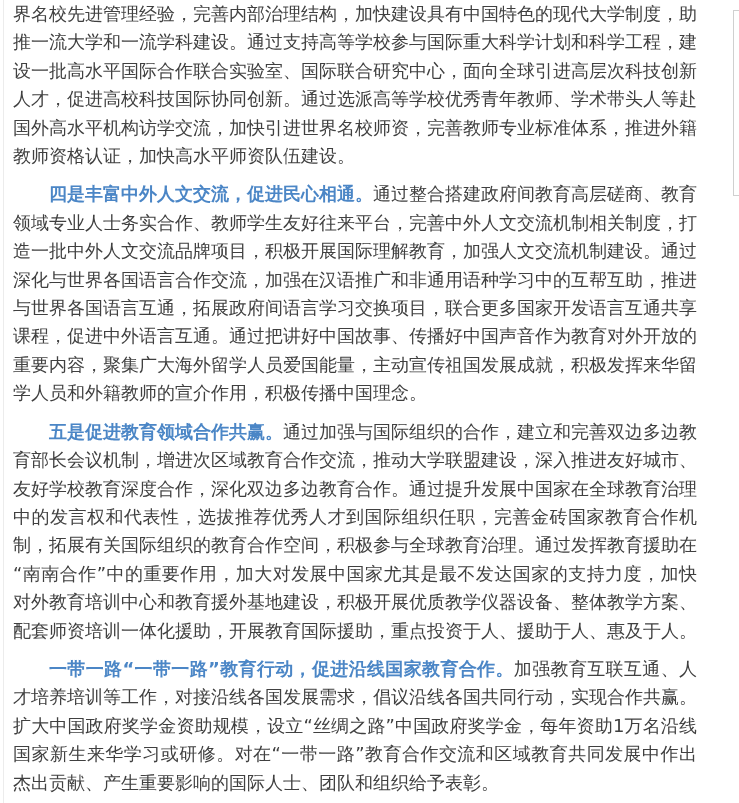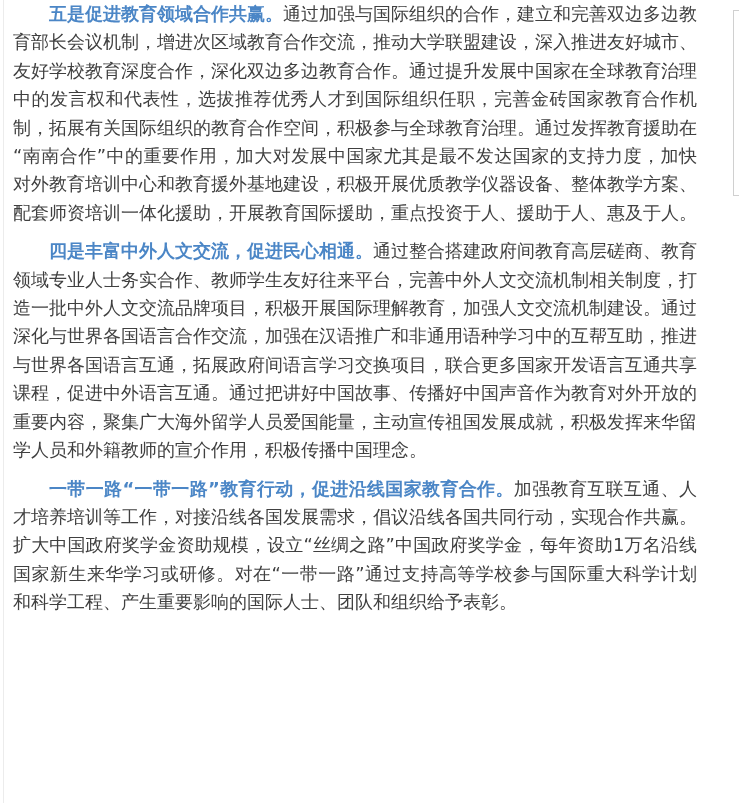--- a/index.html
+++ b/index.html
@@ -54,21 +54,22 @@
     border: 1px solid #d0d0d0;
     box-sizing: border-box;
   }
 </style>
 </head>
 <body>
 
 <div class="left-rule"></div>
 
 <div class="content">
+  <p><span>界名校先进管理经验，完善内部治理结构，加快建设具有中国特色的现代大学制度，助推一流大学和一流学科建设。通过支持高等学校参与国际重大科学计划和科学工程，建设一批高水平国际合作联合实验室、国际联合研究中心，面向全球引进高层次科技创新人才，促进高校科技国际协同创新。通过选派高等学校优秀青年教师、学术带头人等赴国外高水平机构访学交流，加快引进世界名校师资，完善教师专业标准体系，推进外籍教师资格认证，加快高水平师资队伍建设。</span></p>
+
+  <p class="indent"><span class="lead">四是丰富中外人文交流，促进民心相通。</span><span>通过整合搭建政府间教育高层磋商、教育领域专业人士务实合作、教师学生友好往来平台，完善中外人文交流机制相关制度，打造一批中外人文交流品牌项目，积极开展国际理解教育，加强人文交流机制建设。通过深化与世界各国语言合作交流，加强在汉语推广和非通用语种学习中的互帮互助，推进与世界各国语言互通，拓展政府间语言学习交换项目，联合更多国家开发语言互通共享课程，促进中外语言互通。通过把讲好中国故事、传播好中国声音作为教育对外开放的重要内容，聚集广大海外留学人员爱国能量，主动宣传祖国发展成就，积极发挥来华留学人员和外籍教师的宣介作用，积极传播中国理念。</span></p>
 
   <p class="indent"><span class="lead">五是促进教育领域合作共赢。</span><span>通过加强与国际组织的合作，建立和完善双边多边教育部长会议机制，增进次区域教育合作交流，推动大学联盟建设，深入推进友好城市、友好学校教育深度合作，深化双边多边教育合作。通过提升发展中国家在全球教育治理中的发言权和代表性，选拔推荐优秀人才到国际组织任职，完善金砖国家教育合作机制，拓展有关国际组织的教育合作空间，积极参与全球教育治理。通过发挥教育援助在“南南合作”中的重要作用，加大对发展中国家尤其是最不发达国家的支持力度，加快对外教育培训中心和教育援外基地建设，积极开展优质教学仪器设备、整体教学方案、配套师资培训一体化援助，开展教育国际援助，重点投资于人、援助于人、惠及于人。</span></p>
 
-  <p class="indent"><span class="lead">四是丰富中外人文交流，促进民心相通。</span><span>通过整合搭建政府间教育高层磋商、教育领域专业人士务实合作、教师学生友好往来平台，完善中外人文交流机制相关制度，打造一批中外人文交流品牌项目，积极开展国际理解教育，加强人文交流机制建设。通过深化与世界各国语言合作交流，加强在汉语推广和非通用语种学习中的互帮互助，推进与世界各国语言互通，拓展政府间语言学习交换项目，联合更多国家开发语言互通共享课程，促进中外语言互通。通过把讲好中国故事、传播好中国声音作为教育对外开放的重要内容，聚集广大海外留学人员爱国能量，主动宣传祖国发展成就，积极发挥来华留学人员和外籍教师的宣介作用，积极传播中国理念。</span></p>
-
-  <p class="indent"><span class="lead">一带一路“一带一路”教育行动，促进沿线国家教育合作。</span><span>加强教育互联互通、人才培养培训等工作，对接沿线各国发展需求，倡议沿线各国共同行动，实现合作共赢。扩大中国政府奖学金资助规模，设立“丝绸之路”中国政府奖学金，每年资助1万名沿线国家新生来华学习或研修。对在“一带一路”通过支持高等学校参与国际重大科学计划和科学工程、产生重要影响的国际人士、团队和组织给予表彰。</span></p>
+  <p class="indent"><span class="lead">一带一路“一带一路”教育行动，促进沿线国家教育合作。</span><span>加强教育互联互通、人才培养培训等工作，对接沿线各国发展需求，倡议沿线各国共同行动，实现合作共赢。扩大中国政府奖学金资助规模，设立“丝绸之路”中国政府奖学金，每年资助1万名沿线国家新生来华学习或研修。对在“一带一路”教育合作交流和区域教育共同发展中作出杰出贡献、产生重要影响的国际人士、团队和组织给予表彰。</span></p>
 </div>
 
 <div class="right-panel-fragment"></div>
 
 </body></html>

